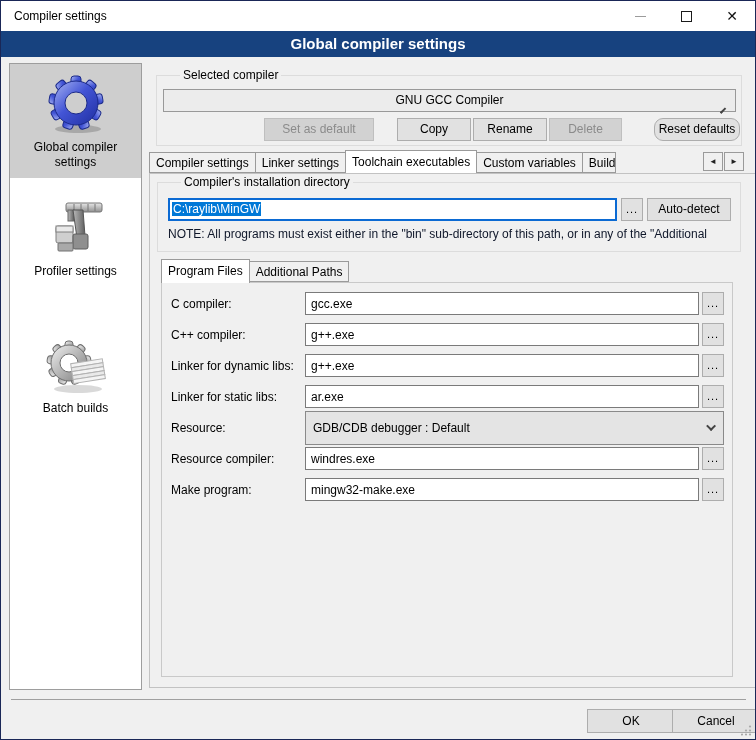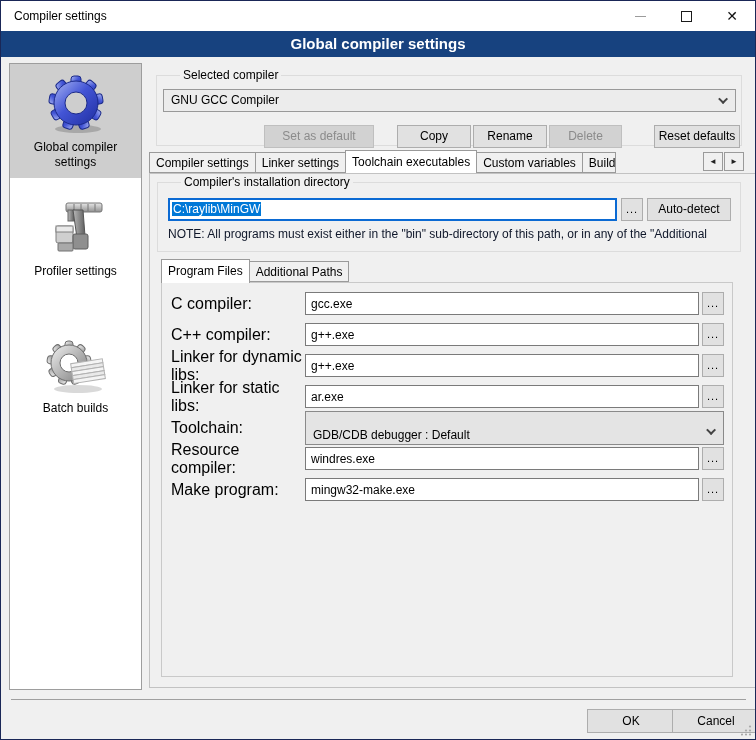--- a/index.html
+++ b/index.html
@@ -32,32 +32,32 @@
   .side-item:nth-child(3) { margin-top:38px; }
   .side-label { text-align:center; font-size:12px; line-height:15px; margin-top:4px; }
 
   
   .gb { position:absolute; border:1px solid #dcdcdc; }
   .gb-legend { position:absolute; top:-7px; left:23px; background:#f0f0f0; padding:0 3px;
                font-size:12px; line-height:13px; white-space:nowrap; }
 
   #gb-compiler { left:155px; top:74px; width:586px; height:71px; }
   .combo { position:absolute; left:6px; right:5px; top:13px; height:23px; background:#ececec;
-           border:1px solid #999; line-height:21px; padding:0 7px; display:flex; align-items:center; }
+           border:1px solid #999; line-height:21px; padding:0 7px; display:flex; align-items:center;flex-direction:column; }
   .chev { margin-left:auto; width:7px; height:7px; border-left:2px solid #444; border-bottom:2px solid #444;
           transform:rotate(-45deg) translateY(-2px); }
 
   .btn { position:absolute; height:23px; background:#e1e1e1; border:1px solid #adadad;
-         font-family:"Liberation Sans",sans-serif; font-size:12px; text-align:center; line-height:21px;margin-top:7px; }
+         font-family:"Liberation Sans",sans-serif; font-size:12px; text-align:center; line-height:21px; }
   .btn.disabled { background:#d2d2d2; border-color:#bfbfbf; color:#8b8b8b; }
   #btn-setdefault { left:107px; top:42px; width:110px; }
   #btn-copy       { left:240px; top:42px; width:74px; }
   #btn-rename     { left:316px; top:42px; width:74px; }
   #btn-delete     { left:392px; top:42px; width:73px; }
-  #btn-reset      { left:497px; top:42px; width:86px; }
+  #btn-reset      { left:497px; top:42px; width:86px;border-radius:9px; }
 
   
   .tabs { position:absolute; left:148px; top:149px; width:552px; height:23px;
           display:flex; align-items:flex-end; overflow:hidden; }
   .tab { height:21px; line-height:20px; padding:0 6px; background:#f0f0f0;
          border:1px solid #9a9a9a; margin-right:-1px; white-space:nowrap; flex:none; }
   .tab.selected { height:24px; line-height:23px; background:#fff; margin-bottom:-1px;
                   position:relative; z-index:3; border-bottom:none; }
   .tab.clipped { max-width:34px; overflow:hidden; }
   .tab-arrows { position:absolute; right:11px; top:151px; z-index:4; display:flex; gap:1px; }
@@ -79,27 +79,27 @@
                 font-size:12px; line-height:21px; text-align:center; }
   .note { position:absolute; left:10px; right:2px; top:44px; color:#0f172a;
           white-space:nowrap; overflow:hidden; font-size:12px; }
 
   
   .subtabs { position:absolute; left:11px; top:84px; height:24px; display:flex; align-items:flex-end; }
   .subpage { position:absolute; left:11px; top:108px; width:572px; height:395px;
              background:#f0f0f0; border:1px solid #c9c9c9; padding:9px 8px 0 9px; }
 
   .frow { display:flex; height:23px; margin-bottom:8px; align-items:center; }
-  .flabel { width:134px; flex:none; font-size:16px; }
+  .flabel { width:134px; flex:none; font-size:12px; }
   .ftext { flex:1; min-width:0; height:23px; border:1px solid #7a7a7a; background:#fff;
            padding:0 5px; font-family:"Liberation Sans",sans-serif; font-size:12px; color:#000; }
   .dots { flex:none; width:22px; height:23px; margin-left:3px; background:#e1e1e1;
           border:1px solid #adadad; font-size:11px; line-height:19px; text-align:center; letter-spacing:1px; }
   .fcombo { flex:1; min-width:0; height:23px; background:#e4e4e4; border:1px solid #8a8a8a;
-            display:flex; align-items:flex-start; padding:16px 7px; }
+            display:flex; align-items:center; padding:16px 7px; }
 
   
   .sep { position:absolute; left:10px; right:9px; top:698px; height:1px; background:#9f9f9f; }
   .footer-btn { position:absolute; top:708px; width:88px; height:24px; background:#e1e1e1;
                 border:1px solid #adadad; font-size:12px; text-align:center; line-height:22px;
                 font-family:"Liberation Sans",sans-serif; }
   #btn-ok { left:586px; } #btn-cancel { left:671px; }
   .grip { position:absolute; right:3px; bottom:3px; }
 </style>
 </head>
@@ -269,21 +269,21 @@
         <span class="flabel">Linker for dynamic libs:</span>
         <input class="ftext" readonly="" value="g++.exe" style="">
         <button class="dots">...</button>
       </div>
       <div class="frow">
         <span class="flabel">Linker for static libs:</span>
         <input class="ftext" readonly="" value="ar.exe" style="">
         <button class="dots">...</button>
       </div>
       <div class="frow">
-        <span class="flabel">Toolchain:</span>
+        <span class="flabel">Resource:</span>
         <div class="fcombo">
           <span>GDB/CDB debugger : Default</span>
           <span class="chev"></span>
         </div>
       </div>
       <div class="frow">
         <span class="flabel">Resource compiler:</span>
         <input class="ftext" readonly="" value="windres.exe" style="">
         <button class="dots">...</button>
       </div>

